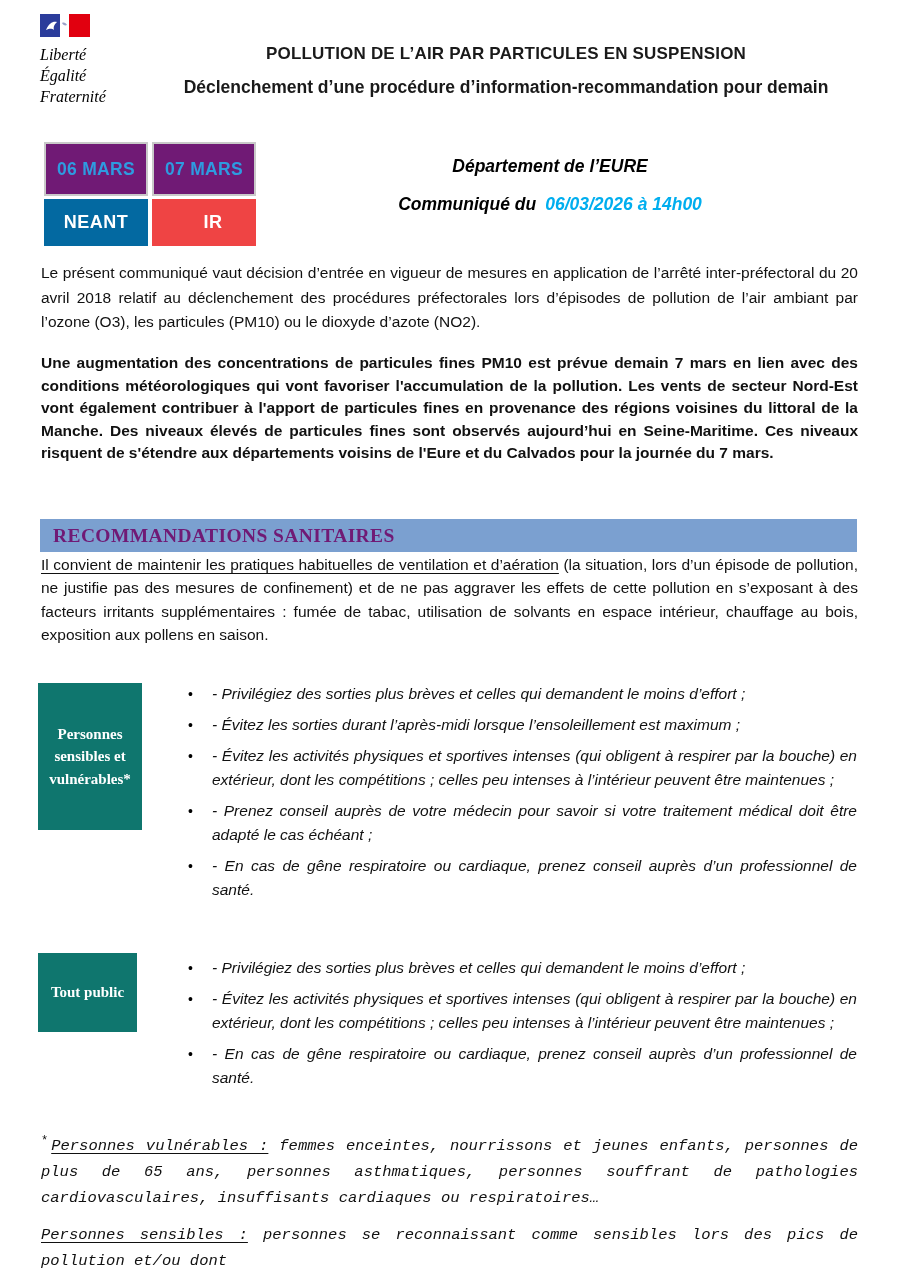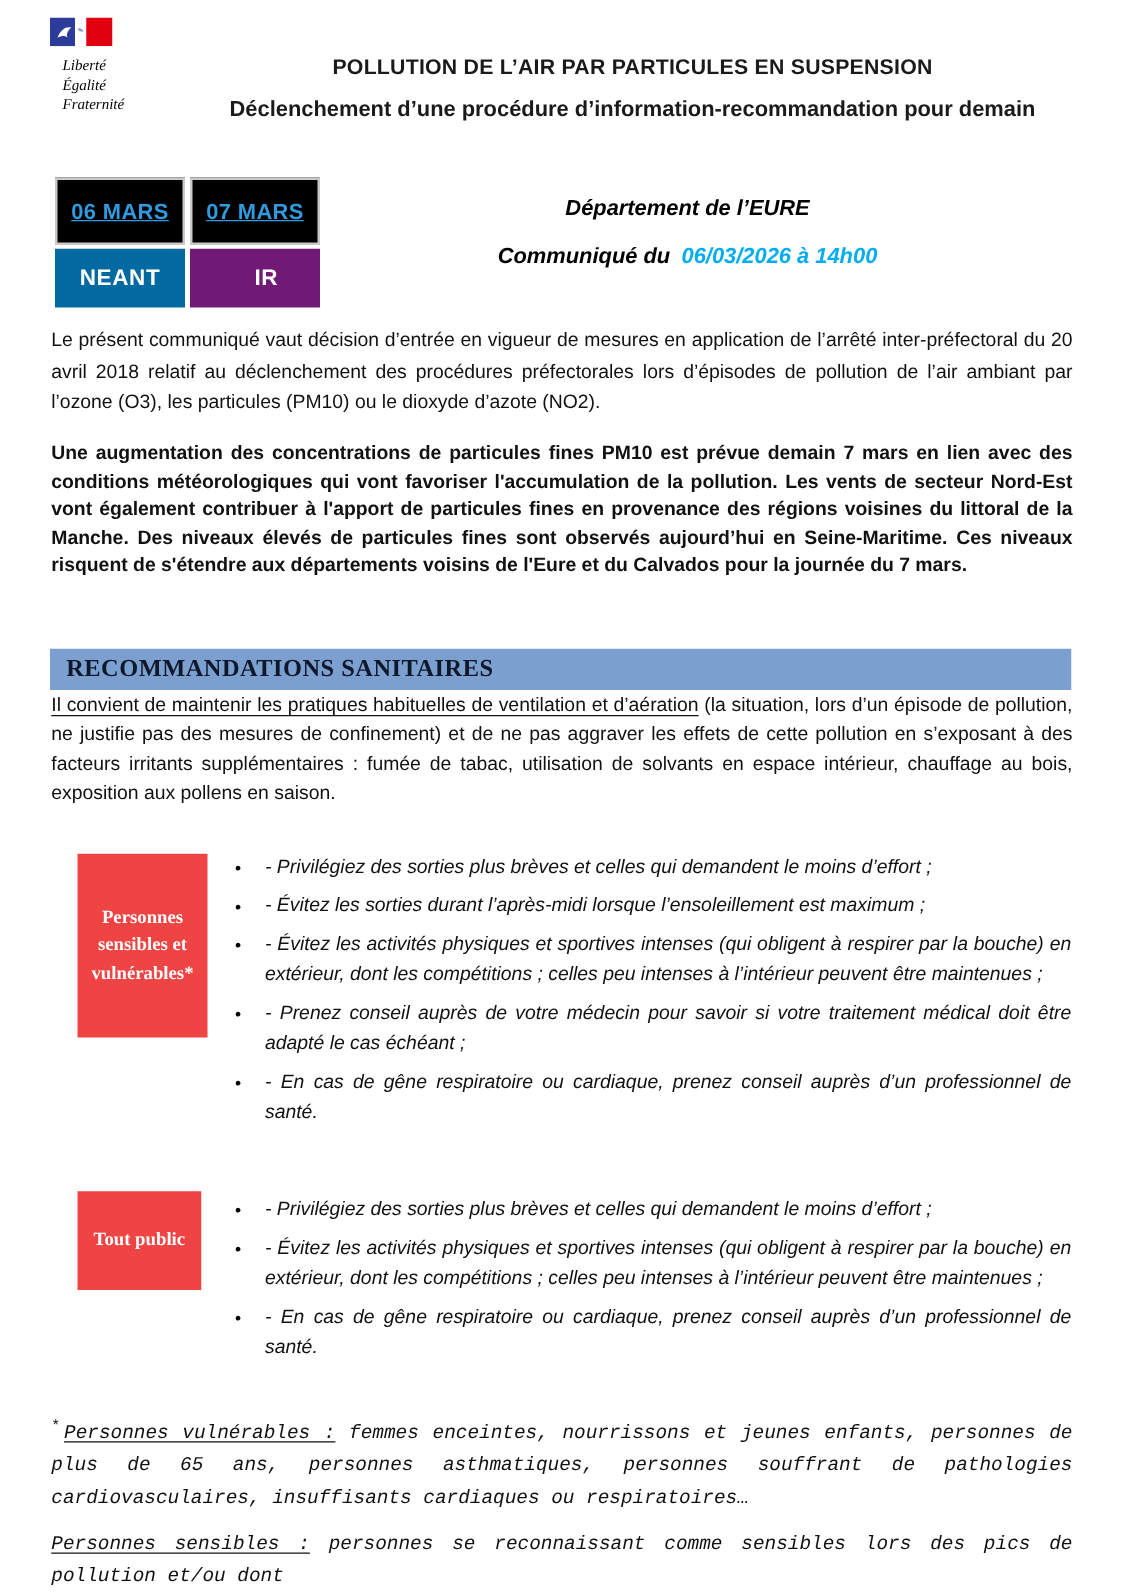--- a/index.html
+++ b/index.html
@@ -7,70 +7,70 @@
   body { font-family:"Liberation Sans", sans-serif; color:#1a1a1a; }
   .page {
     position:relative; width:900px; height:1274px; background:#ffffff;
     overflow:hidden; margin:0 auto;
   }
 
   
   .logo-block { position:absolute; left:40px; top:14px; width:170px; }
   .flag { display:block; margin-bottom:4px; }
   .logo-name { font-weight:bold; font-size:22px; line-height:1.14; color:#000; letter-spacing:0.2px; }
-  .motto { margin-top:8px; font-family:"Liberation Serif", serif; font-style:italic; font-size:12px; line-height:1.3; color:#000;margin-left:10px; }
+  .motto { margin-top:8px; font-family:"Liberation Serif", serif; font-style:italic; font-size:16px; line-height:1.3; color:#000; }
 
   
   .doc-title { position:absolute; left:150px; top:44px; width:712px; text-align:center; }
   .doc-title .t1 { font-size:17px; font-weight:bold; letter-spacing:0.2px; }
   .doc-title .t2 { margin-top:13px; font-size:17.5px; font-weight:bold; }
 
   
   .date-grid { position:absolute; left:44px; top:142px; width:215px; }
   .dg-row { display:flex; gap:4px; }
   .date-box {
-    width:104px; height:54px; background:#000000; border:2px solid #c9c9c9;
+    width:104px; height:54px; background:#701a75; border:2px solid #c9c9c9;
     display:flex; align-items:center; justify-content:center;
-    font-weight:bold; font-size:17.5px; color:#2E9BE0; letter-spacing:0.3px;text-decoration:underline;
+    font-weight:bold; font-size:17.5px; color:#2E9BE0; letter-spacing:0.3px;
   }
   .dg-row.second { margin-top:3px; }
   .status-box {
     width:104px; height:47px; display:flex; align-items:center; justify-content:center;
     font-weight:bold; font-size:18px; color:#ffffff; letter-spacing:0.5px;
   }
   .status-box.s0 { background:#0369a1; }
-  .status-box.s1 { background:#701a75;padding-left:18px; }
+  .status-box.s1 { background:#ef4444;padding-left:18px; }
 
   
   .dept-block { position:absolute; left:300px; top:156px; width:500px; text-align:center; }
   .dept-line { font-size:17.5px; font-weight:bold; font-style:italic; color:#000; }
   .comm-line { margin-top:17px; font-size:17.5px; font-weight:bold; font-style:italic; color:#000; }
   .comm-line .datetime { color:#00AEEF; margin-left:9px; }
 
   
   .body-p { position:absolute; left:41px; width:817px; text-align:justify; font-size:15.5px; color:#111; }
   .p1 { top:261px; line-height:24.5px; }
   .p2 { top:352px; line-height:22.6px; font-weight:bold; }
   .p3 { top:553px; line-height:23.4px; }
   .u { text-decoration:underline; text-underline-offset:3px; }
 
   
   .banner {
     position:absolute; left:40px; top:519px; width:817px; height:33px;
-    background:#7BA0D0; color:#0f172a;
+    background:#7BA0D0; color:#701a75;
     font-family:"Liberation Serif", serif; font-weight:bold; font-size:19.5px;
     line-height:33px; padding-left:13px; letter-spacing:0.4px;
   }
 
   
   .side-label {
-    position:absolute; background:#ef4444; color:#ffffff;
+    position:absolute; background:#0f766e; color:#ffffff;
     font-family:"Liberation Serif", serif; font-weight:bold; font-size:15px;
     display:flex; align-items:center; justify-content:center; text-align:center;
-    line-height:1.5; padding:0 6px;margin-left:24px;
+    line-height:1.5; padding:0 6px;
   }
   .side-label.sensitive { left:38px; top:683px; width:104px; height:147px; }
   .side-label.public    { left:38px; top:953px; width:99px;  height:79px; }
 
   .reco-list { position:absolute; left:185px; width:672px; list-style:none; }
   .reco-list.first  { top:682px; }
   .reco-list.second { top:956px; }
   .reco-list li {
     position:relative; padding-left:27px; margin-bottom:7px;
     font-style:italic; font-size:15.5px; line-height:24px; text-align:justify; color:#111;

